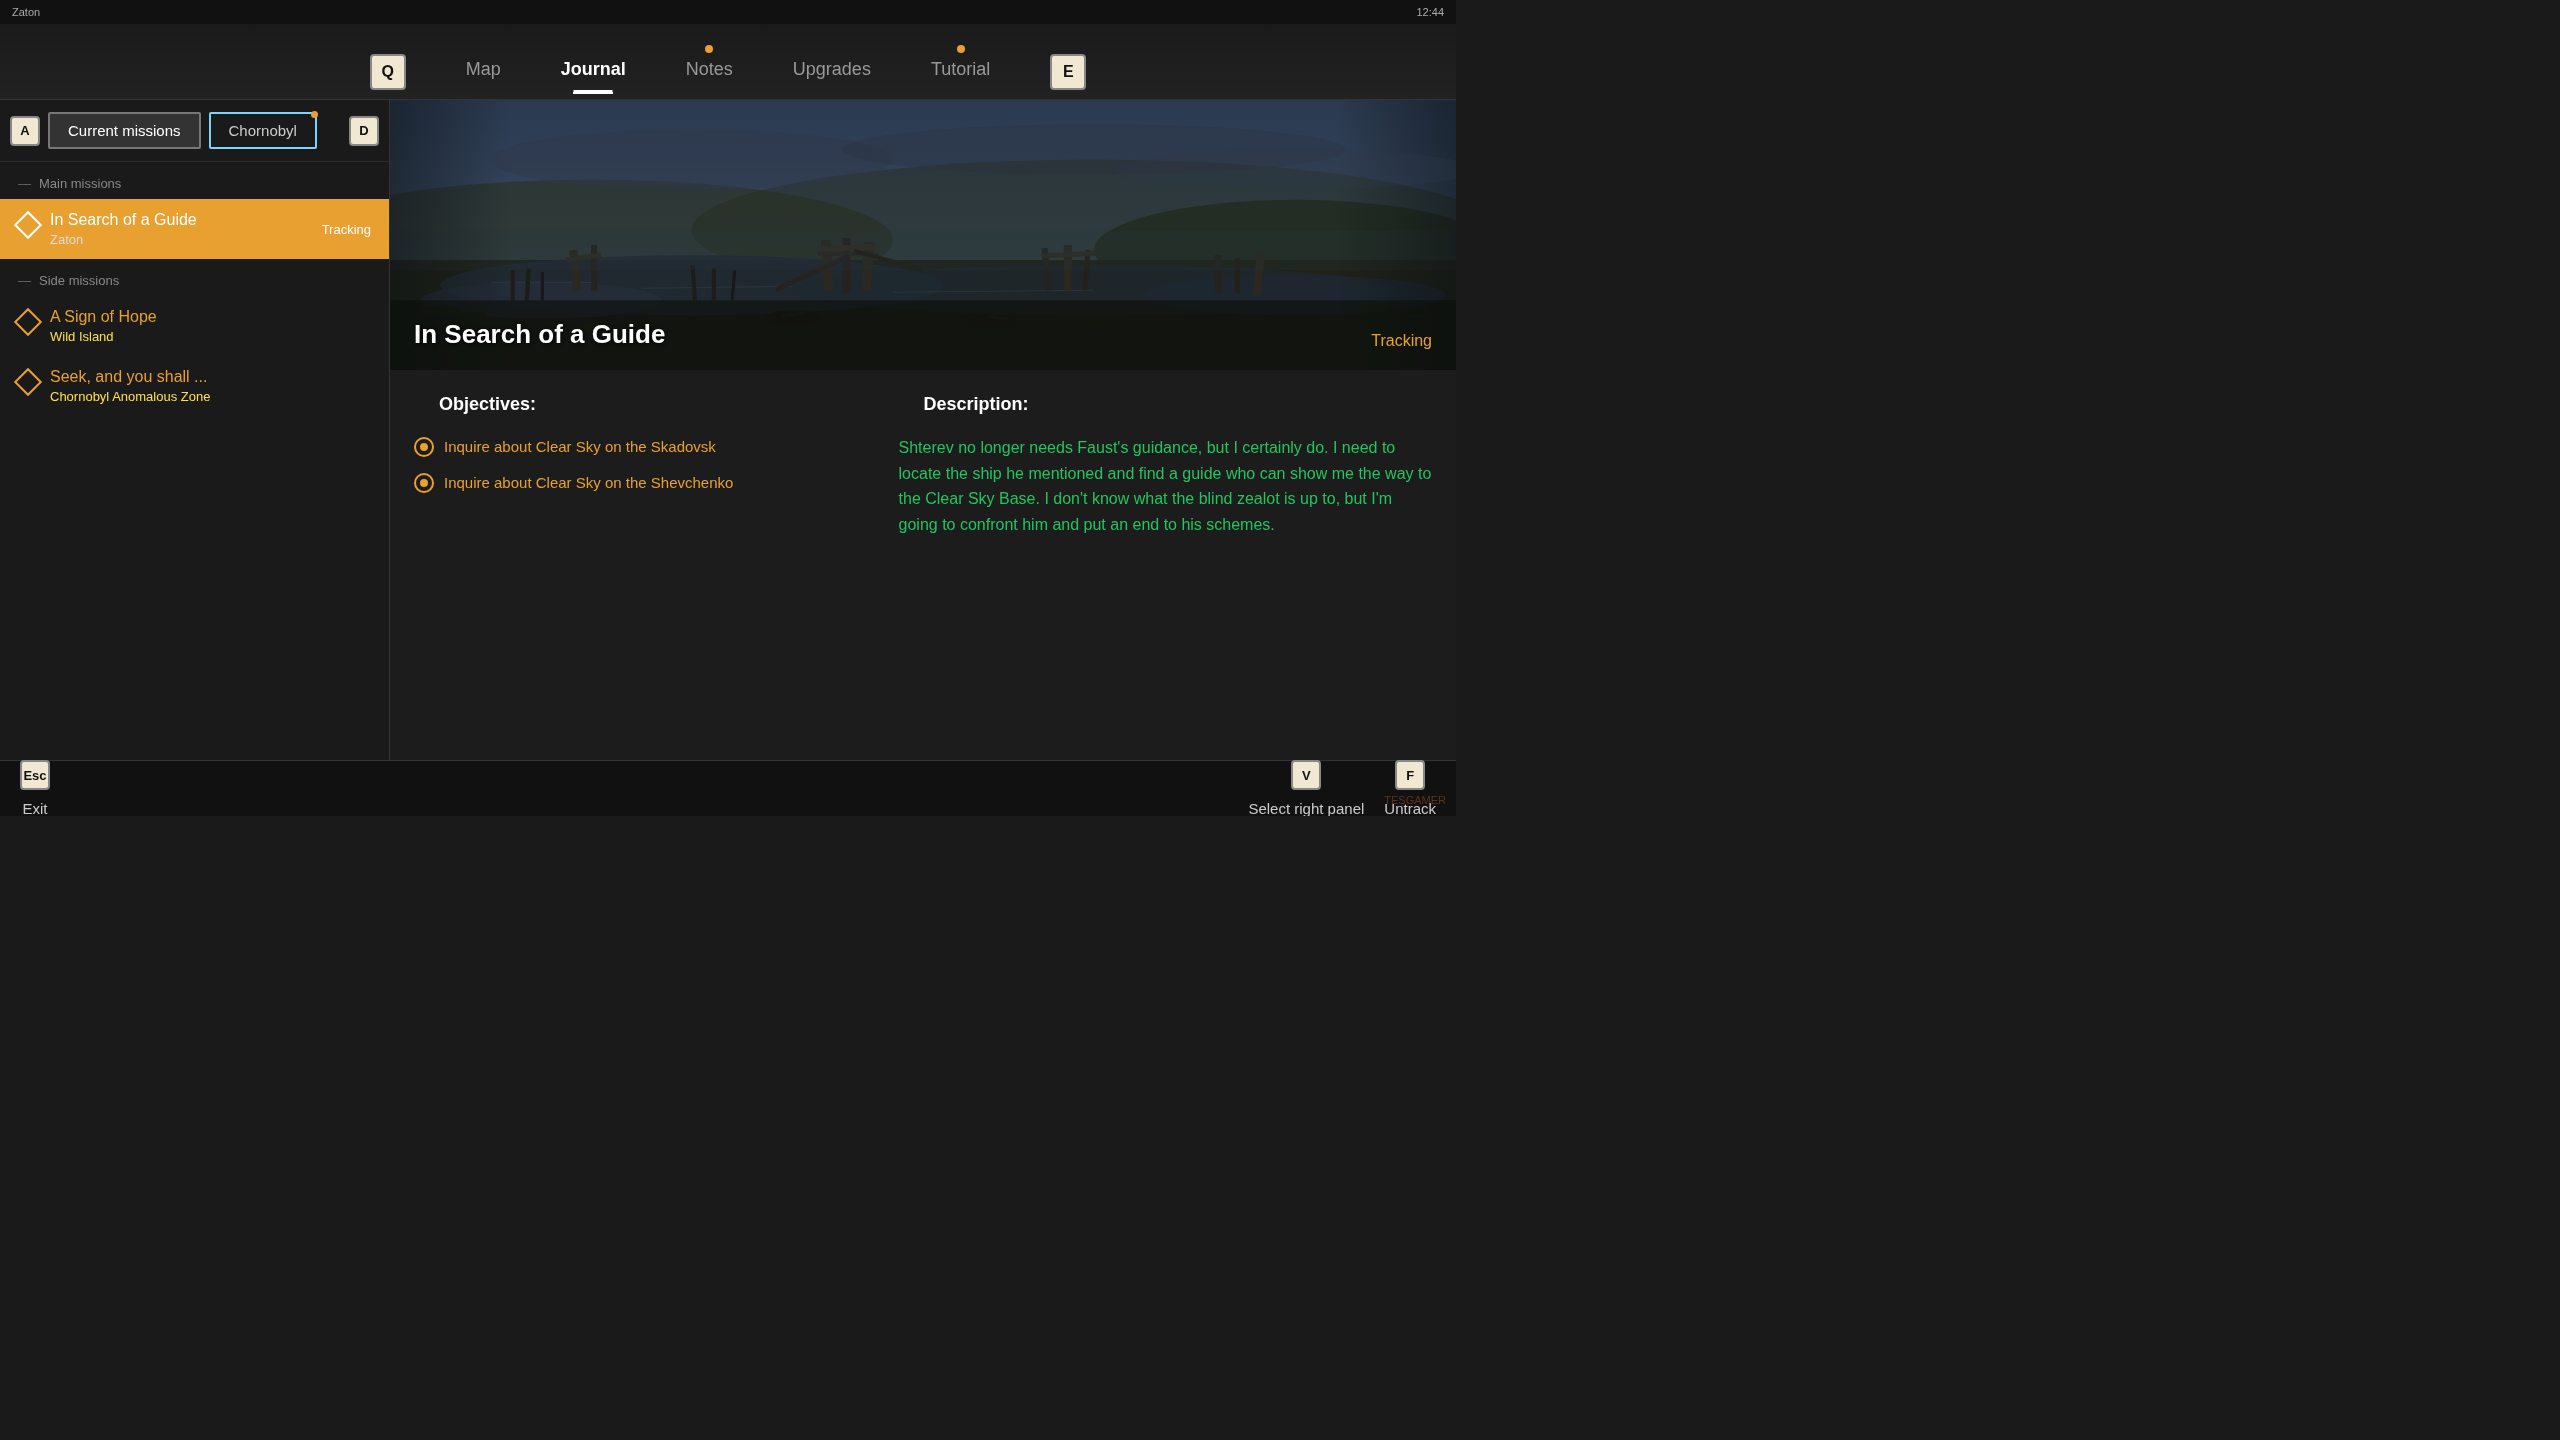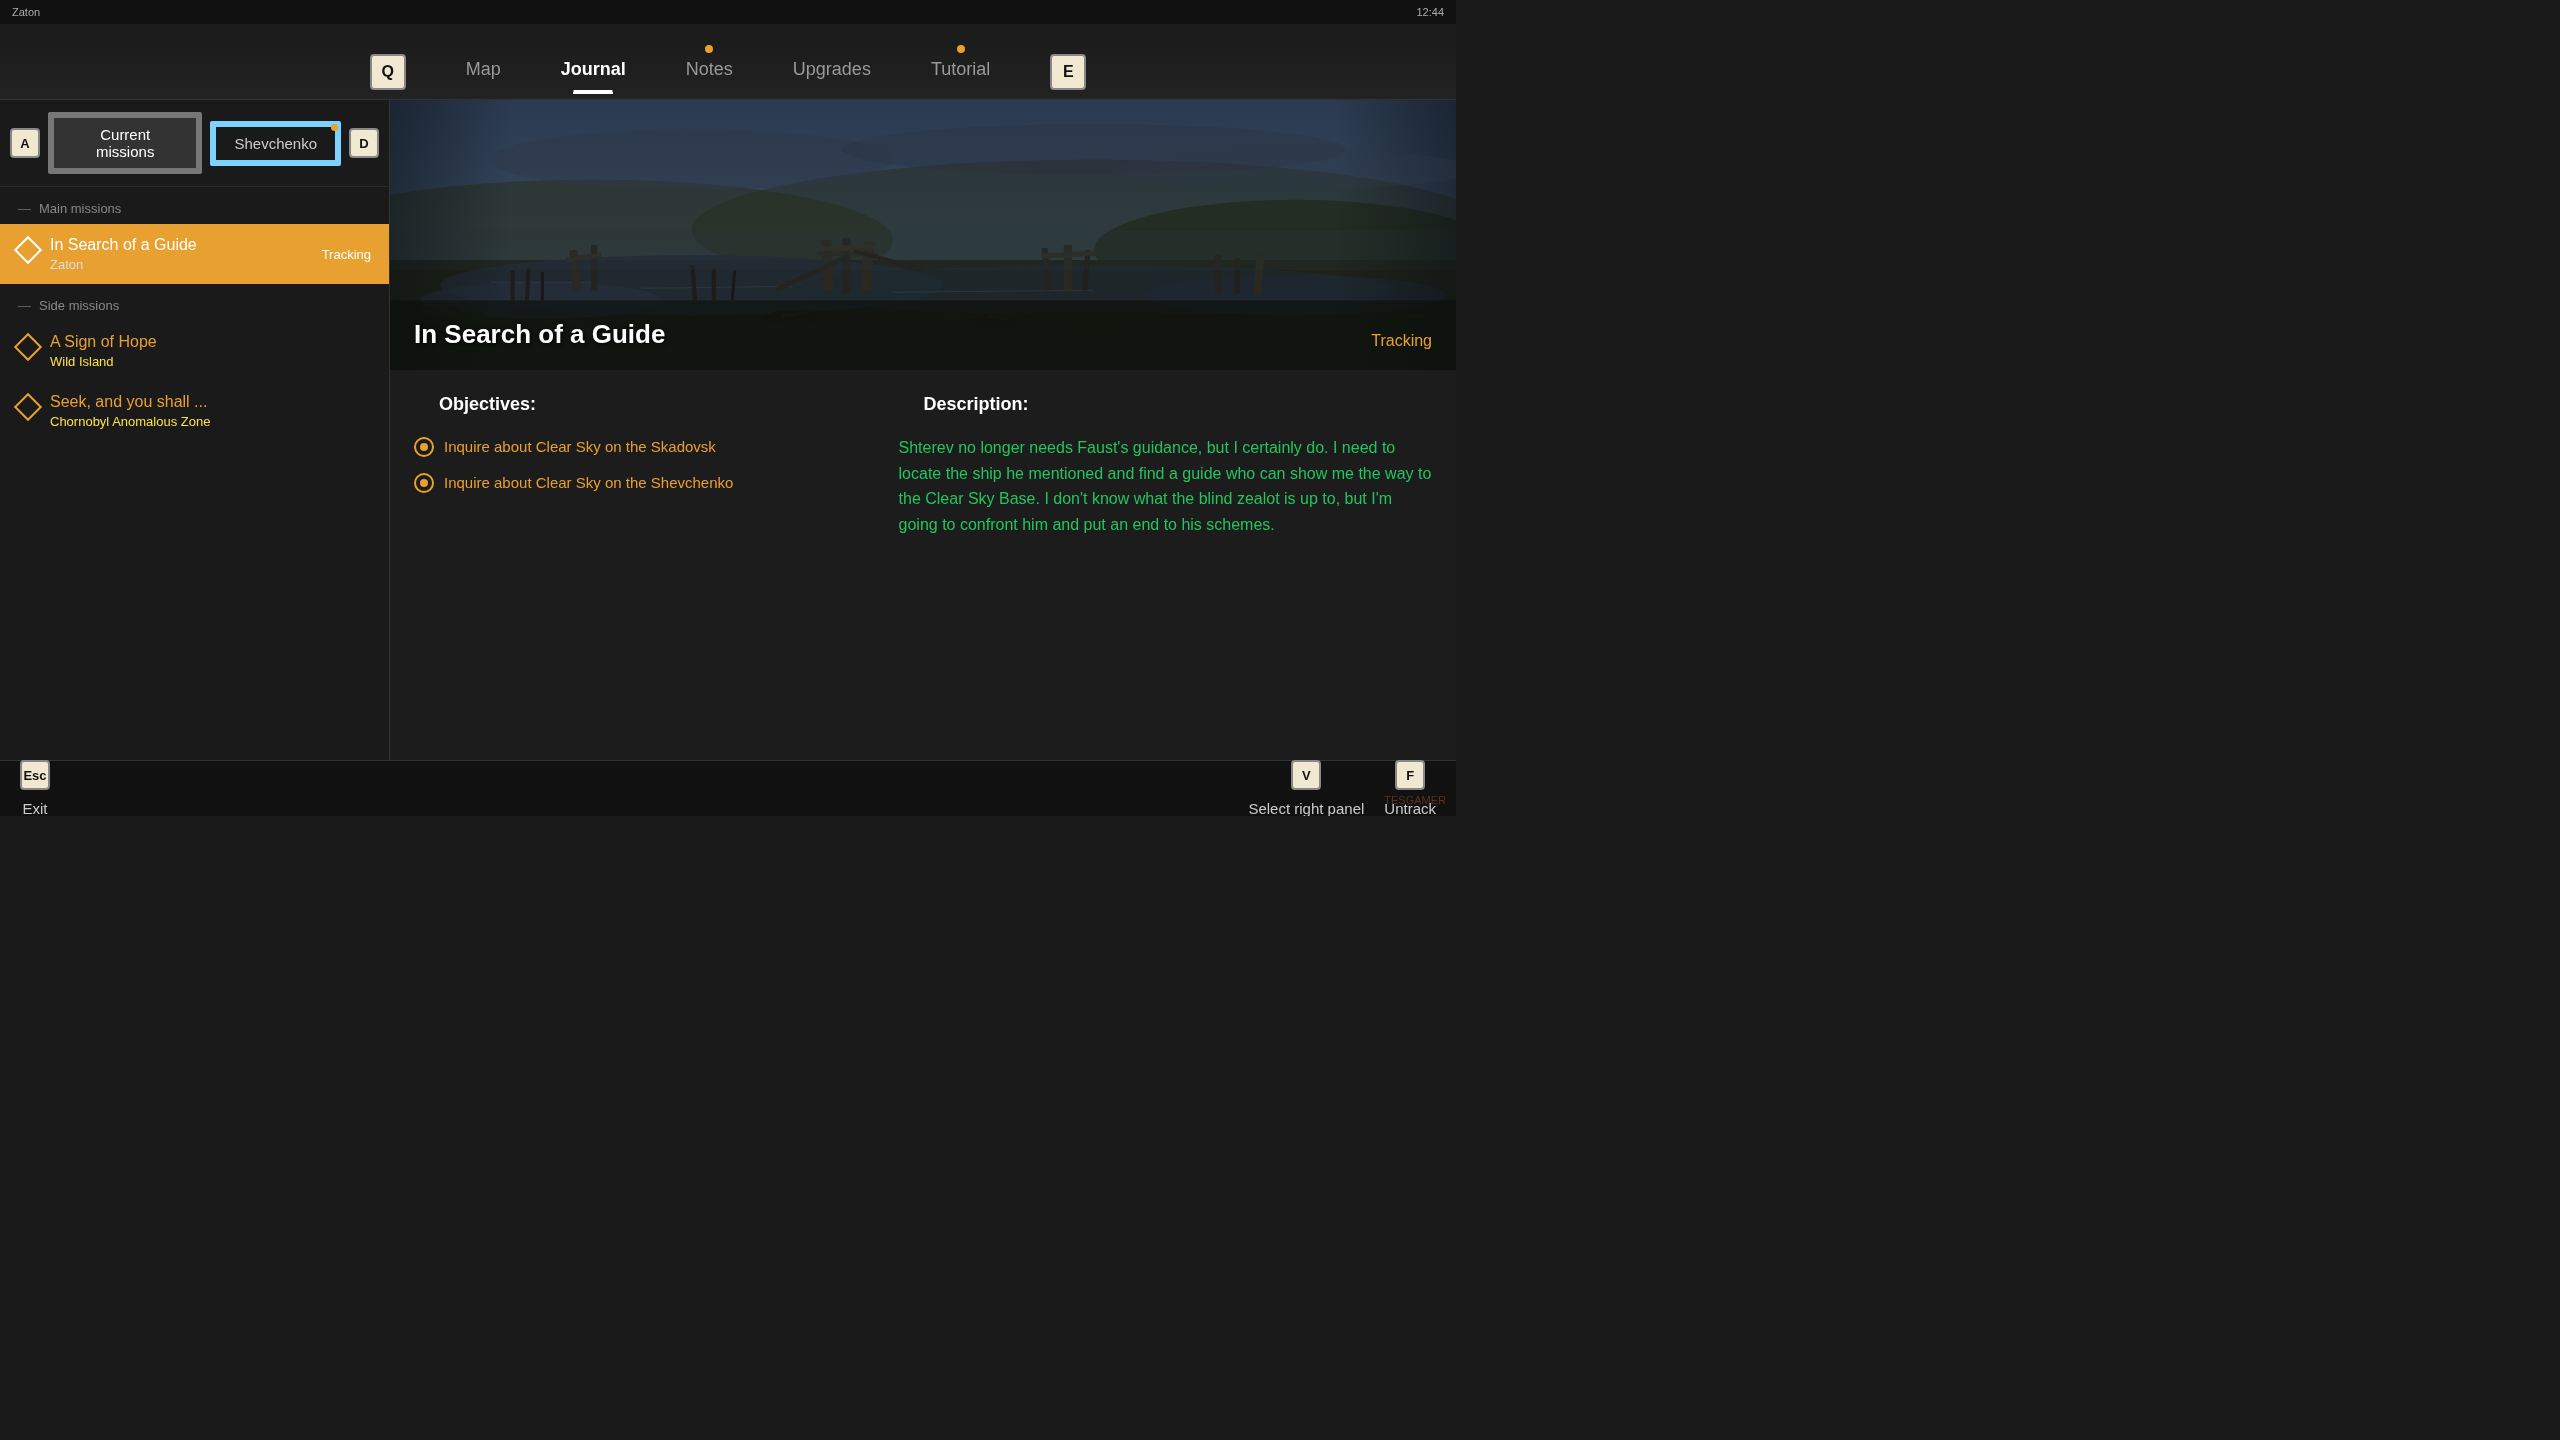--- a/index.html
+++ b/index.html
@@ -126,21 +126,21 @@
       font-weight: bold;
       font-size: 13px;
       display: flex;
       align-items: center;
       justify-content: center;
       flex-shrink: 0;
     }
 
     .tab-btn {
       padding: 8px 18px;
-      border: 6px solid #7dd3fc;
+      border: 2px solid #7dd3fc;
       border-radius: 2px;
       background: transparent;
       color: #ccc;
       font-size: 15px;
       cursor: pointer;
       position: relative;
     }
 
     .tab-btn.active {
       background: #333;
@@ -436,21 +436,21 @@
   <div class="left-panel">
 
     <div class="tab-row">
       <div class="key-btn-small">
         <span>A</span>
       </div>
       <button class="tab-btn active">
         <span>Current missions</span>
       </button>
       <button class="tab-btn" style="position:relative;">
-        <span>Shevchenko</span>
+        <span>Chornobyl</span>
         <span class="tab-dot"></span>
       </button>
       <div class="key-btn-small" style="margin-left:auto;">
         <span>D</span>
       </div>
     </div>
 
     <div class="section-header">
       <span>Main missions</span>
     </div>

